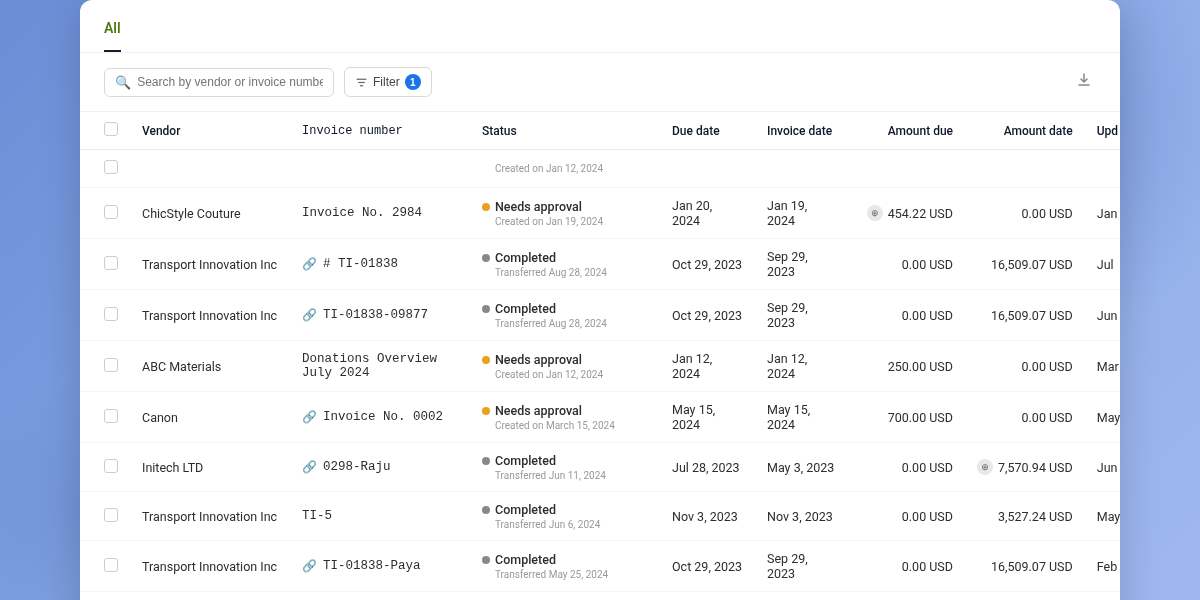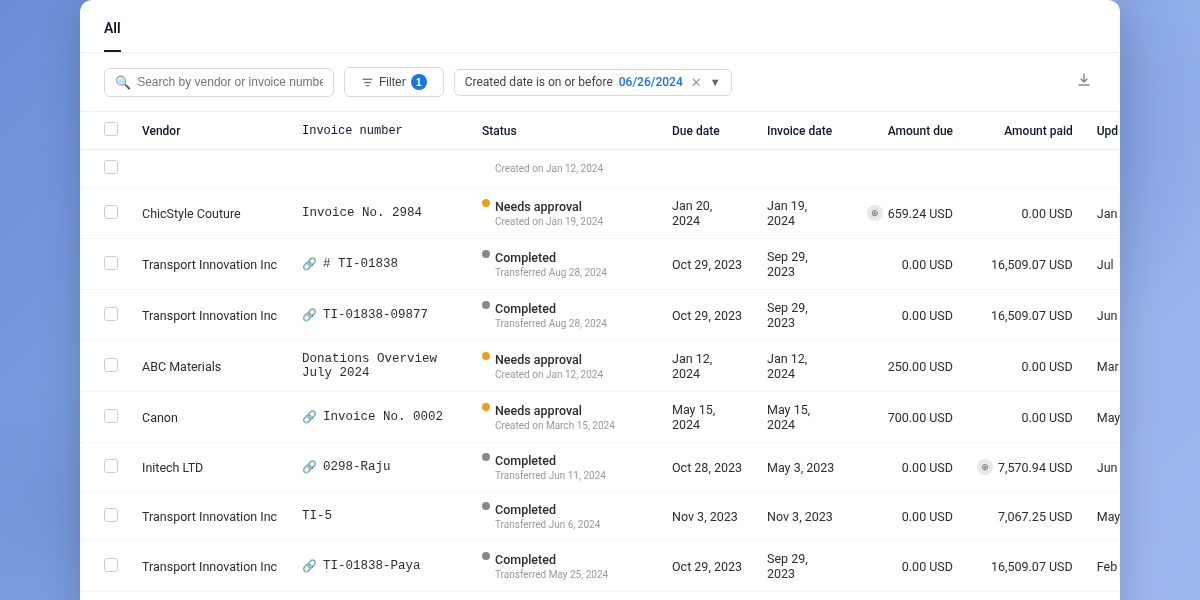--- a/index.html
+++ b/index.html
@@ -36,21 +36,21 @@
     }
 
     .card-header {
       padding: 18px 24px 0 24px;
       border-bottom: 1px solid #f0f0f0;
     }
 
     .tab-all {
       font-size: 14px;
       font-weight: 600;
-      color: #0f172a;
+      color: #4d7c0f;
       padding-bottom: 14px;
       border-bottom: 2px solid #1a1a2e;
       display: inline-block;
     }
 
     .toolbar {
       display: flex;
       align-items: center;
       gap: 10px;
       padding: 14px 24px;
@@ -81,21 +81,21 @@
       width: 100%;
       background: transparent;
     }
 
     .filter-btn {
       display: flex;
       align-items: center;
       gap: 5px;
       border: 1px solid #d9d9d9;
       border-radius: 6px;
-      padding: 6px 16px;
+      padding: 6px 10px;
       background: #fff;
       cursor: pointer;
       font-size: 12px;
       color: #444;
     }
 
     .filter-badge {
       background: #1a73e8;
       color: #fff;
       border-radius: 50%;
@@ -203,21 +203,21 @@
     }
 
     .status-cell {
       display: flex;
       flex-direction: column;
       gap: 2px;
     }
 
     .status-line {
       display: flex;
-      align-items: flex-start;
+      align-items: center;
       gap: 5px;
     }
 
     .dot {
       width: 8px;
       height: 8px;
       border-radius: 50%;
       display: inline-block;
       flex-shrink: 0;
     }
@@ -302,26 +302,20 @@
     <button class="filter-btn">
       <svg width="13" height="13" viewBox="0 0 16 16" fill="none">
         <line x1="2" y1="4" x2="14" y2="4" stroke="#666" stroke-width="1.5"></line>
         <line x1="4" y1="8" x2="12" y2="8" stroke="#666" stroke-width="1.5"></line>
         <line x1="6" y1="12" x2="10" y2="12" stroke="#666" stroke-width="1.5"></line>
       </svg>
       <span>Filter</span>
       <span class="filter-badge">1</span>
     </button>
 
-    <div class="filter-condition">
-      <span>Created date  is on or before</span>
-      <span class="date-val">06/26/2024</span>
-      <span class="clear-x">✕</span>
-      <span class="chevron">▼</span>
-    </div>
 
     <div class="toolbar-spacer"></div>
 
     <button class="download-btn">
       <svg width="16" height="16" viewBox="0 0 16 16" fill="none">
         <path d="M8 2v8M5 7l3 3 3-3M3 13h10" stroke="#888" stroke-width="1.5" stroke-linecap="round"></path>
       </svg>
     </button>
   </div>
 
@@ -331,21 +325,21 @@
         <tr>
           <th>
             <span class="checkbox"></span>
           </th>
           <th class="vendor-col">Vendor</th>
           <th class="invoice-col">Invoice number</th>
           <th class="status-col">Status</th>
           <th class="date-col">Due date</th>
           <th class="date-col">Invoice date</th>
           <th class="amount-col td-right">Amount due</th>
-          <th class="amount-col td-right">Amount paid</th>
+          <th class="amount-col td-right">Amount date</th>
           <th class="update-col">Upd</th>
         </tr>
       </thead>
       <tbody id="table-body">
       <tr>
         <td><span class="checkbox"></span></td>
         <td class="vendor-col"></td>
         <td class="invoice-col"></td>
         <td class="status-col">
           <div class="status-cell">
@@ -374,21 +368,21 @@
             <span class="status-label">Needs approval</span>
           </div>
           <div class="status-sub">Created on Jan 19, 2024</div>
         </div>
       </td>
       <td class="date-col">Jan 20, 2024</td>
       <td class="date-col">Jan 19, 2024</td>
       <td class="amount-col td-right td-num">
         <div class="amount-cell">
                 <span class="crypto-icon">⊕</span>
-                <span>659.24 USD</span>
+                <span>454.22 USD</span>
               </div>
       </td>
       <td class="amount-col td-right td-num">
         <div class="amount-cell">
                 <span>0.00 USD</span>
               </div>
       </td>
       <td class="update-col">Jan</td>
     </tr>
           <tr>
@@ -530,21 +524,21 @@
       </td>
       <td class="status-col">
         <div class="status-cell">
           <div class="status-line">
             <span class="dot dot-gray"></span>
             <span class="status-label">Completed</span>
           </div>
           <div class="status-sub">Transferred Jun 11, 2024</div>
         </div>
       </td>
-      <td class="date-col">Oct 28, 2023</td>
+      <td class="date-col">Jul 28, 2023</td>
       <td class="date-col">May 3, 2023</td>
       <td class="amount-col td-right td-num">
         <div class="amount-cell">
                 <span>0.00 USD</span>
               </div>
       </td>
       <td class="amount-col td-right td-num">
         <div class="amount-cell">
                 <span class="crypto-icon">⊕</span>
                 <span>7,570.94 USD</span>
@@ -572,21 +566,21 @@
       </td>
       <td class="date-col">Nov 3, 2023</td>
       <td class="date-col">Nov 3, 2023</td>
       <td class="amount-col td-right td-num">
         <div class="amount-cell">
                 <span>0.00 USD</span>
               </div>
       </td>
       <td class="amount-col td-right td-num">
         <div class="amount-cell">
-                <span>7,067.25 USD</span>
+                <span>3,527.24 USD</span>
               </div>
       </td>
       <td class="update-col">May</td>
     </tr>
           <tr>
       <td><span class="checkbox"></span></td>
       <td class="vendor-col">Transport Innovation Inc</td>
       <td class="invoice-col">
         <div class="invoice-row">
           <span class="link-icon inv-link-icon">🔗</span>

